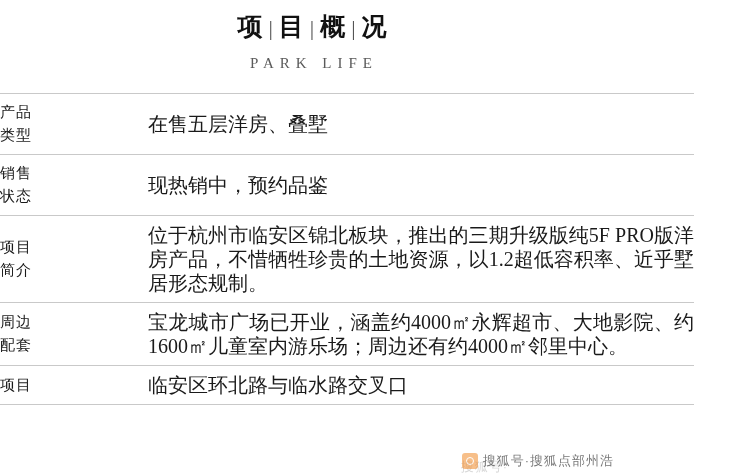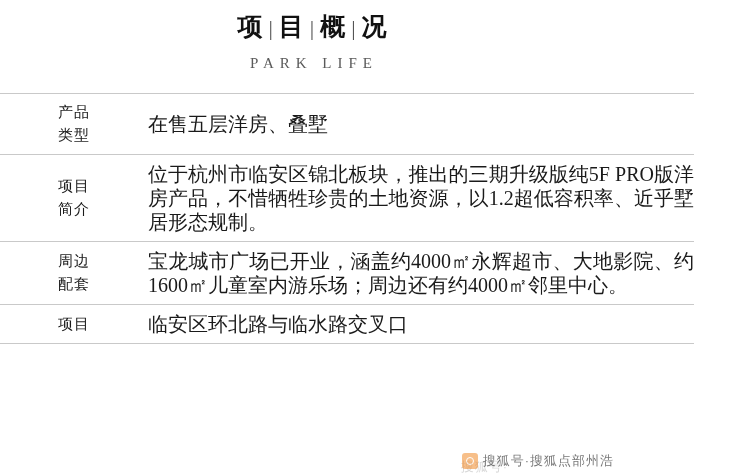--- a/index.html
+++ b/index.html
@@ -57,21 +57,20 @@
   }
   table.info tr:last-child {
     border-bottom: 1px solid #c9c9c9;
   }
   table.info td {
     vertical-align: middle;
     padding: 7px 0;
   }
   td.label {
     width: 148px;
-    text-align: center;
     font-size: 15px;
     line-height: 23px;
     color: #1a1a1a;
     letter-spacing: 1px;
     font-family: "Liberation Serif", serif;
     padding-left: 28px;
     box-sizing: border-box;
   }
   td.value {
     font-size: 20px;
@@ -146,20 +145,27 @@
     <tbody>
       <tr>
         <td class="label">
           <span class="label-line">产品</span>
           <span class="label-line">类型</span>
         </td>
         <td class="value">在售五层洋房、叠墅</td>
       </tr>
       <tr>
         <td class="label">
+          <span class="label-line">销售</span>
+          <span class="label-line">状态</span>
+        </td>
+        <td class="value">现热销中，预约品鉴</td>
+      </tr>
+      <tr>
+        <td class="label">
           <span class="label-line">项目</span>
           <span class="label-line">简介</span>
         </td>
         <td class="value">位于杭州市临安区锦北板块，推出的三期升级版纯5F PRO版洋房产品，不惜牺牲珍贵的土地资源，以1.2超低容积率、近乎墅居形态规制。</td>
       </tr>
       <tr>
         <td class="label">
           <span class="label-line">周边</span>
           <span class="label-line">配套</span>
         </td>

